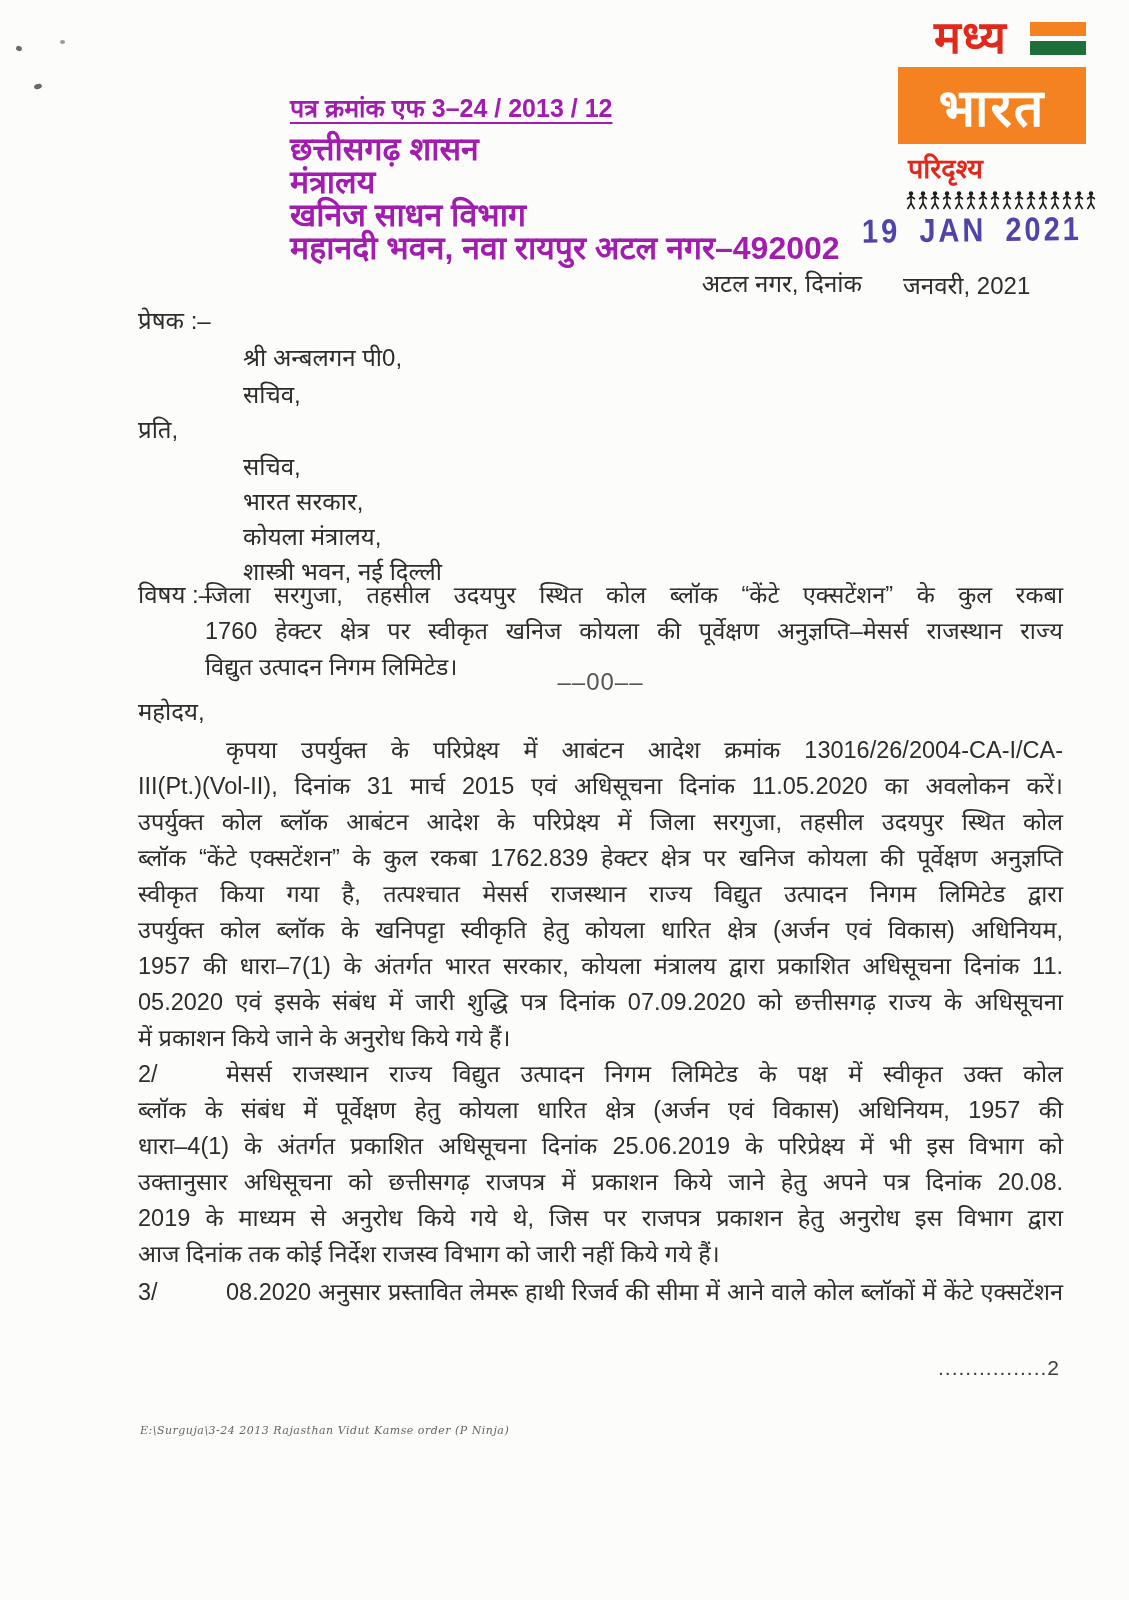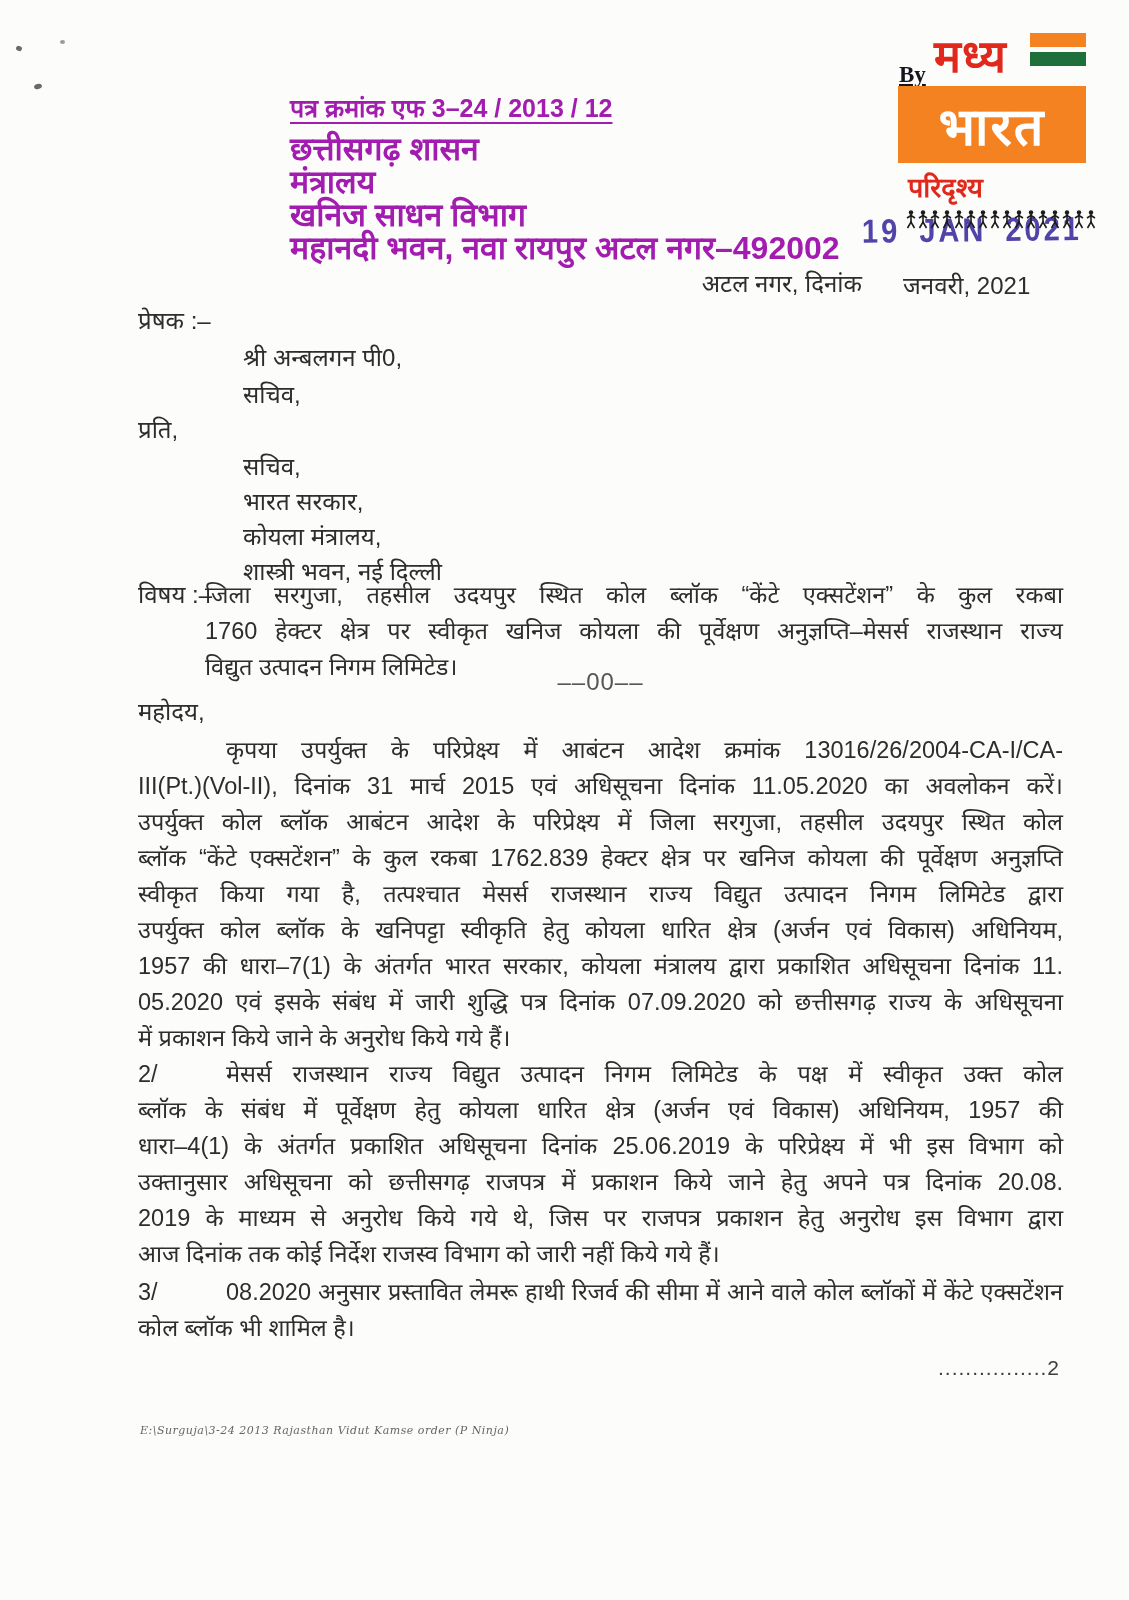--- a/index.html
+++ b/index.html
@@ -10,21 +10,21 @@
     background:#fcfcfa; overflow:hidden; color:#2d2d2d;
     font-family:"Liberation Sans", sans-serif;
   }
   
   .hdr { position:absolute; left:290px; top:90px; width:620px; text-align:left; color:#a21caf; }
   .hdr .lno { font-size:25px; font-weight:bold; text-decoration:underline; text-underline-offset:5px; text-decoration-thickness:2px; margin-bottom:9px; }
   .hdr .hl { font-size:32px; font-weight:600; line-height:33px; }
   
   .bymark { position:absolute; left:899px; top:62px; z-index:1; font-family:"Liberation Serif", serif; font-weight:bold; font-size:23px; color:#15151f; text-decoration:underline; }
   .logo { position:absolute; left:898px; top:14px; width:212px; z-index:2; }
-  .logo-row1 { display:flex; align-items:flex-start; gap:23px; margin-left:36px;margin-top:19px; }
+  .logo-row1 { display:flex; align-items:center; gap:23px; margin-left:36px; }
   .logo-madhya { font-size:45px; font-weight:bold; line-height:48px; letter-spacing:1px; }
   .flagbars { display:flex; flex-direction:column; gap:5px; }
   .flagbars .bar { width:56px; height:14px; }
   .logo-box { margin-top:5px; width:188px; height:77px; display:flex; align-items:center; justify-content:center; }
   .logo-bharat { color:#fff; font-size:52px; font-weight:bold; letter-spacing:2px;text-align:right; }
   .logo-paridrishya { margin:5px 0 0 10px; font-size:27px; font-weight:bold; }
   .dancers { margin:4px 0 0 8px; }
   
   .stamp { position:absolute; left:862px; top:214px; font-size:29px; font-weight:bold; letter-spacing:3px; word-spacing:8px; transform:scaleY(1.15) rotate(-0.6deg); white-space:nowrap; }
   .placedate { position:absolute; left:562px; top:266px; width:300px; text-align:right; font-size:24px; }
@@ -165,20 +165,19 @@
         <div class="bline just">उक्तानुसार अधिसूचना को छत्तीसगढ़ राजपत्र में प्रकाशन किये जाने हेतु अपने पत्र दिनांक 20.08.</div>
         <div class="bline just">2019 के माध्यम से अनुरोध किये गये थे, जिस पर राजपत्र प्रकाशन हेतु अनुरोध इस विभाग द्वारा</div>
         <div class="bline">आज दिनांक तक कोई निर्देश राजस्व विभाग को जारी नहीं किये गये हैं।</div>
       </div>
   </div>
 
   <div class="para indent-first" id="para3">
     <span class="marker">3/</span>
     <div>
         <div class="bline just">08.2020 अनुसार प्रस्तावित लेमरू हाथी रिजर्व की सीमा में आने वाले कोल ब्लॉकों में केंटे एक्सटेंशन</div>
-        <div class="bline">कोल ब्लॉक भी शामिल है।</div>
       </div>
   </div>
 
   <div class="pagedots">................2</div>
   <div class="filenote">E:\Surguja\3-24 2013 Rajasthan Vidut Kamse order (P Ninja)</div>
 
 </div>
 
 </body></html>

